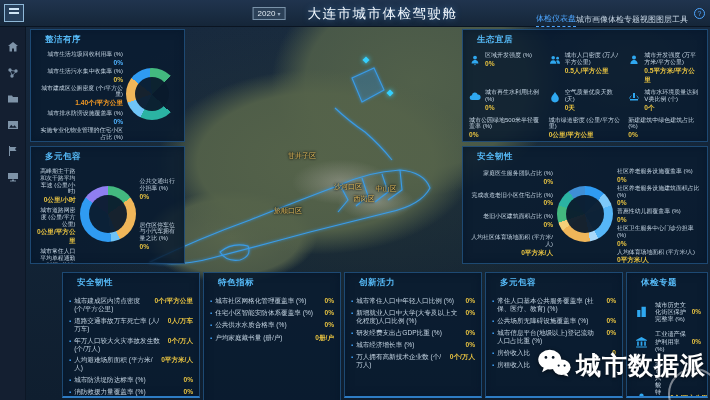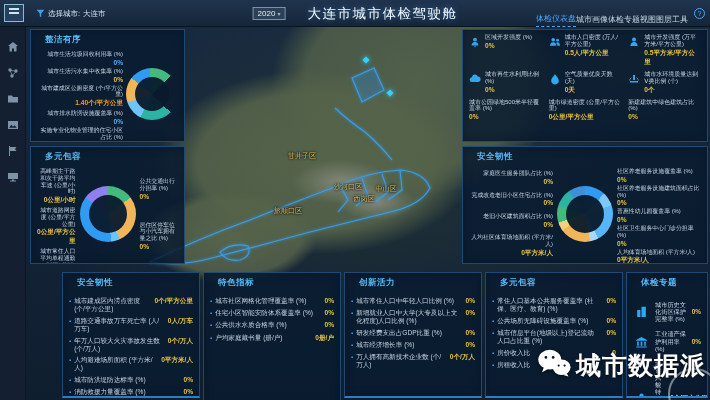--- a/index.html
+++ b/index.html
@@ -130,27 +130,20 @@
       <span class="dlabel" style="left: 386px; top: 189px;">中山区</span>
       <span class="dlabel" style="left: 288px; top: 211px;">旅顺口区</span>
       <span class="mkr" style="left: 366px; top: 60px;"></span>
       <span class="mkr" style="left: 390px; top: 93px;"></span>
     </div>
 
   <header>
     <div class="menu-btn">
         <i></i>
       </div>
-    <div class="city-filter">
-      <svg viewBox="0 0 12 12">
-          <path d="M1 1 h10 l-4 5 v5 l-2-1.5 V6 Z" fill="#3f9df0"></path>
-        </svg>
-      <span>选择城市:</span>
-      <span>大连市</span>
-    </div>
     <div class="center-title">
       <span class="year-box">
         <span>2020</span>
         <span class="caret">▾</span>
       </span>
       <h1 class="page-title">大连市城市体检驾驶舱</h1>
     </div>
     <nav id="main-nav">
         <span class="nav-item active">体检仪表盘</span>
         <span class="nav-item">城市画像</span>
@@ -256,20 +249,21 @@
           </div>
           <div class="cl-item">
             <div class="cl-lab">居住区停车位与小汽车拥有量之比 (%)</div>
             <div class="cl-val">0%</div>
           </div>
         </div>
     </div>
   </section>
 
   <section class="panel p-shengtai">
+    <h3 class="ptitle">生态宜居</h3>
     <div class="pc stats-grid">
         <div class="stat">
           <span class="ic"><svg viewBox="0 0 12 12" fill="currentColor">
               <circle cx="6" cy="3.6" r="1.9"></circle>
               <path d="M6 6 C3.4 6 2.6 8.4 2.6 9.6 h6.8 C9.4 8.4 8.6 6 6 6 Z M5.2 10 h1.6 l-0.8 1.6 Z"></path>
             </svg></span>
           <div>
             <div class="stat-lbl">区域开发强度 (%)</div>
             <div class="stat-val">0%</div>
           </div>

